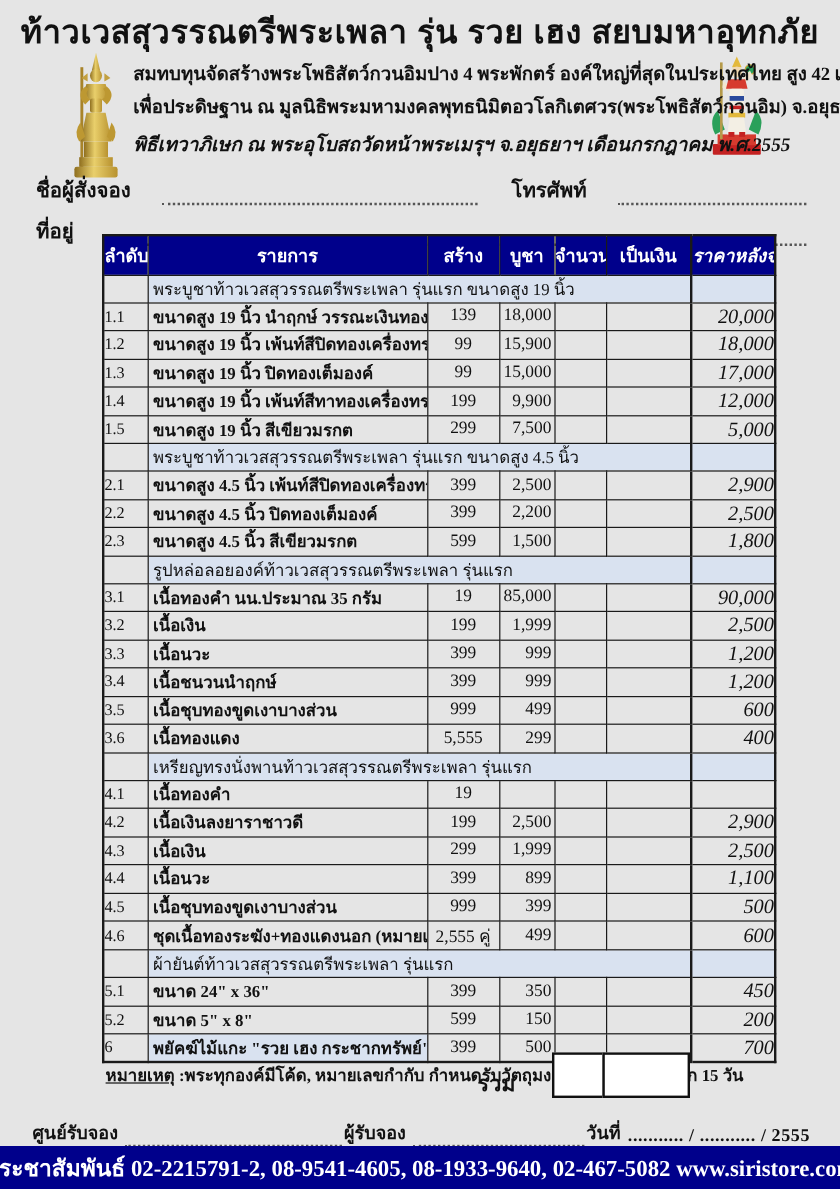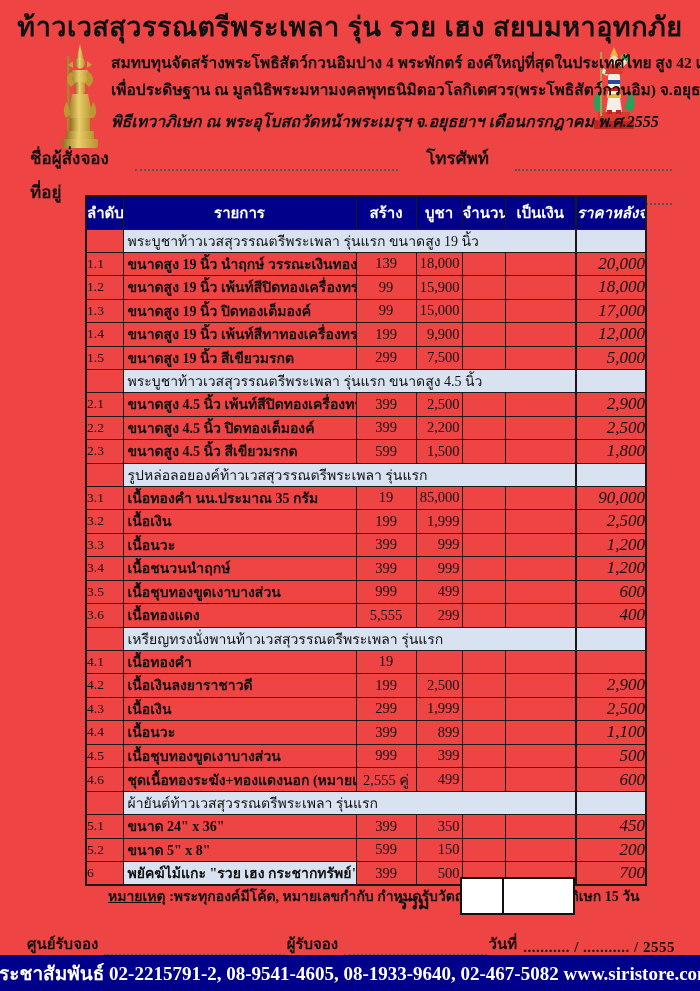--- a/index.html
+++ b/index.html
@@ -1,18 +1,18 @@
 <!DOCTYPE html>
 <html><head>
 <meta charset="utf-8">
 <style>
   * { margin:0; padding:0; box-sizing:border-box; }
   html,body { background:#ffffff; }
   body { font-family:"Liberation Serif","DejaVu Serif",serif; color:#111; }
-  .page { position:relative; width:700px; height:991px; background:#ef4444; overflow:hidden; }
+  .page { position:relative; width:700px; height:991px; background:#e5e5e5; overflow:hidden; }
 
   .title { position:absolute; top:5px; left:0; width:700px; text-align:center;
            font-family:"Liberation Sans","DejaVu Sans",sans-serif;
            font-size:27px; font-weight:bold; white-space:nowrap; letter-spacing:.5px; }
 
   .subheader { position:absolute; top:49px; left:111px; width:480px; text-align:center; }
   .subheader .l1, .subheader .l2 { font-size:15.5px; font-weight:bold; line-height:27px; white-space:nowrap; }
   .subheader .l3 { font-size:16px; font-weight:bold; font-style:italic; line-height:30px; margin-top:4px; white-space:nowrap; }
 
   .statue { position:absolute; }
@@ -40,21 +40,21 @@
   .otable td.no { font-size:13.5px; }
   .otable td.mid { background:#D9E2F0; font-weight:normal; font-size:14px; padding-left:4px; }
   .otable td.secbg { background:#D9E2F0; }
   .otable td.desc { font-weight:bold; font-size:14px; padding-left:4px; }
   .otable td.desc.hl { background:#D9E2F0; }
   .otable td.made { text-align:center; font-size:14.5px; }
   .otable td.price { text-align:right; font-size:14.5px; padding-right:2px; }
   .otable td.post { text-align:right; font-style:italic; font-size:17px; }
 
   .note { position:absolute; left:88px; top:885px; font-size:14px; font-weight:bold; white-space:nowrap; }
-  .note .nlabel { text-decoration:underline;margin-left:20px; }
+  .note .nlabel { text-decoration:underline; }
 
   .sum-label { position:absolute; left:398px; top:888px; width:58px; text-align:left;
                font-size:18px; font-weight:bold; }
   .sum-box { position:absolute; top:877px; height:38px; border:2px solid #111; background:#fff; }
   .sum-box.qty { left:460px; width:44px; }
   .sum-box.amt { left:502px; width:73px; }
 
   .sign { position:absolute; left:25px; top:932px; width:650px; display:flex; align-items:flex-end;
           font-size:15px; font-weight:bold; }
   .sign .dots { height:18px; border-bottom:2px dotted #555; }

